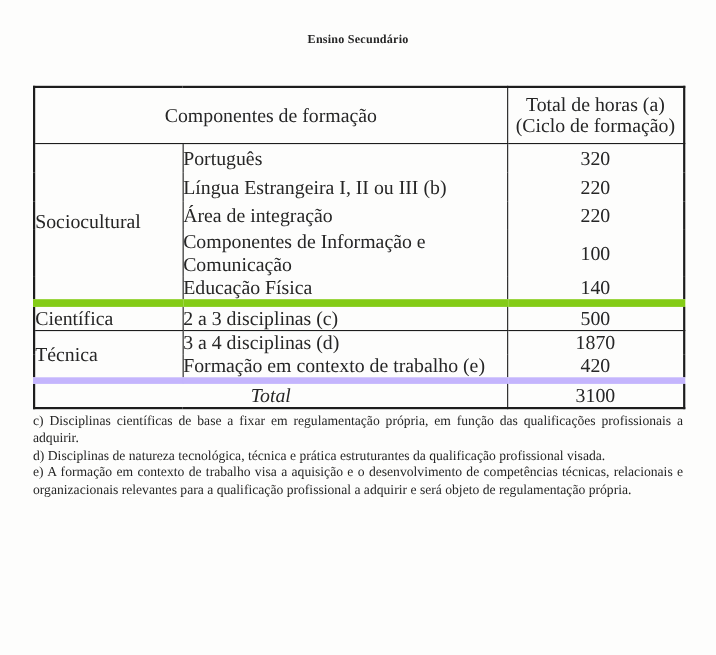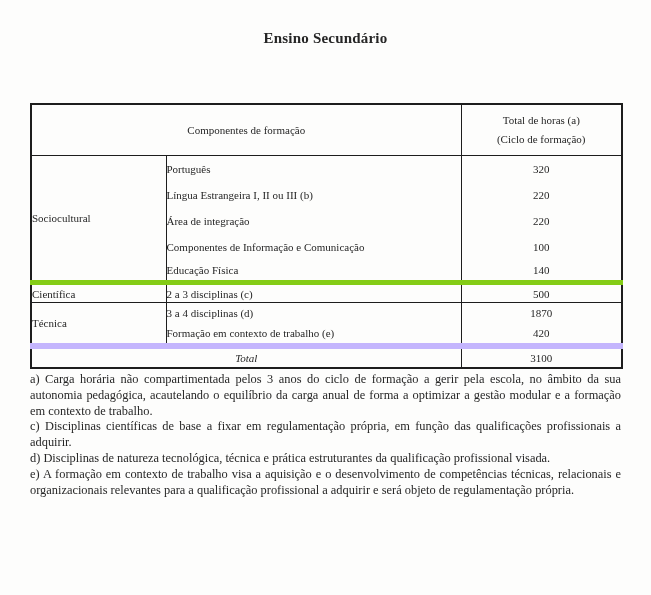--- a/index.html
+++ b/index.html
@@ -12,37 +12,37 @@
     width: 651px;
     height: 595px;
     background: #fdfdfc;
     color: #262626;
     font-family: "Liberation Serif", "DejaVu Serif", serif;
     overflow: hidden;
   }
   .doc-title {
     margin: 30px 0 0 0;
     text-align: center;
-    font-size: 15px;
+    font-size: 11px;
     font-weight: bold;
     letter-spacing: 0.2px;
   }
   .doc-subtitle {
     margin: 33px 0 0 0;
     text-align: center;
     font-size: 14px;
     font-weight: normal;
   }
   table.matrix {
     border-collapse: collapse;
     table-layout: fixed;
     width: 591px;
-    margin: 56px 30px 0 30px;
+    margin: 36px 30px 0 30px;
     border: 2px solid #1d1d1d;
-    font-size: 11px;
+    font-size: 18px;
     color: #262626;
   }
   table.matrix td, table.matrix th {
     padding: 0;
     font-weight: normal;
     vertical-align: middle;
   }
   col.c-cat   { width: 135px; }
   col.c-subj  { width: 295px; }
   col.c-hours { width: 161px; }
@@ -67,21 +67,21 @@
   .hours {
     border-left: 1px solid #1d1d1d;
     text-align: center;
   }
 
   .soc-row td      { height: 26px; }
   .soc-row-last td { height: 20px; }
 
   .cie-row td {
     height: 17px;
-    border-top: 5px solid #84cc16;
+    border-top: 7px solid #84cc16;
     border-bottom: 1px solid #1d1d1d;
   }
   .tec-row td  { height: 20px; }
   .tec-row2 td { height: 20px; }
 
   .total-row td {
     height: 18px;
     border-top: 6px solid #c4b5fd;
   }
   .total-label {
@@ -161,19 +161,18 @@
     </tr>
 
     <tr class="total-row">
       <td colspan="2" class="total-label">Total</td>
       <td class="hours">3100</td>
     </tr>
   </tbody>
     </table>
 
   <div class="footnotes">
-    <p>a) Carga horária não compartimentada pelos 3 anos do ciclo de formação a gerir pela escola, no âmbito da sua autonomia pedagógica, acautelando o equilíbrio da carga anual de forma a optimizar a gestão modular e a formação em contexto de trabalho.</p>
     <p>c) Disciplinas científicas de base a fixar em regulamentação própria, em função das qualificações profissionais a adquirir.</p>
     <p>d) Disciplinas de natureza tecnológica, técnica e prática estruturantes da qualificação profissional visada.</p>
     <p>e) A formação em contexto de trabalho visa a aquisição e o desenvolvimento de competências técnicas, relacionais e organizacionais relevantes para a qualificação profissional a adquirir e será objeto de regulamentação própria.</p>
   </div>
 
 </div>
 
 </body></html>

